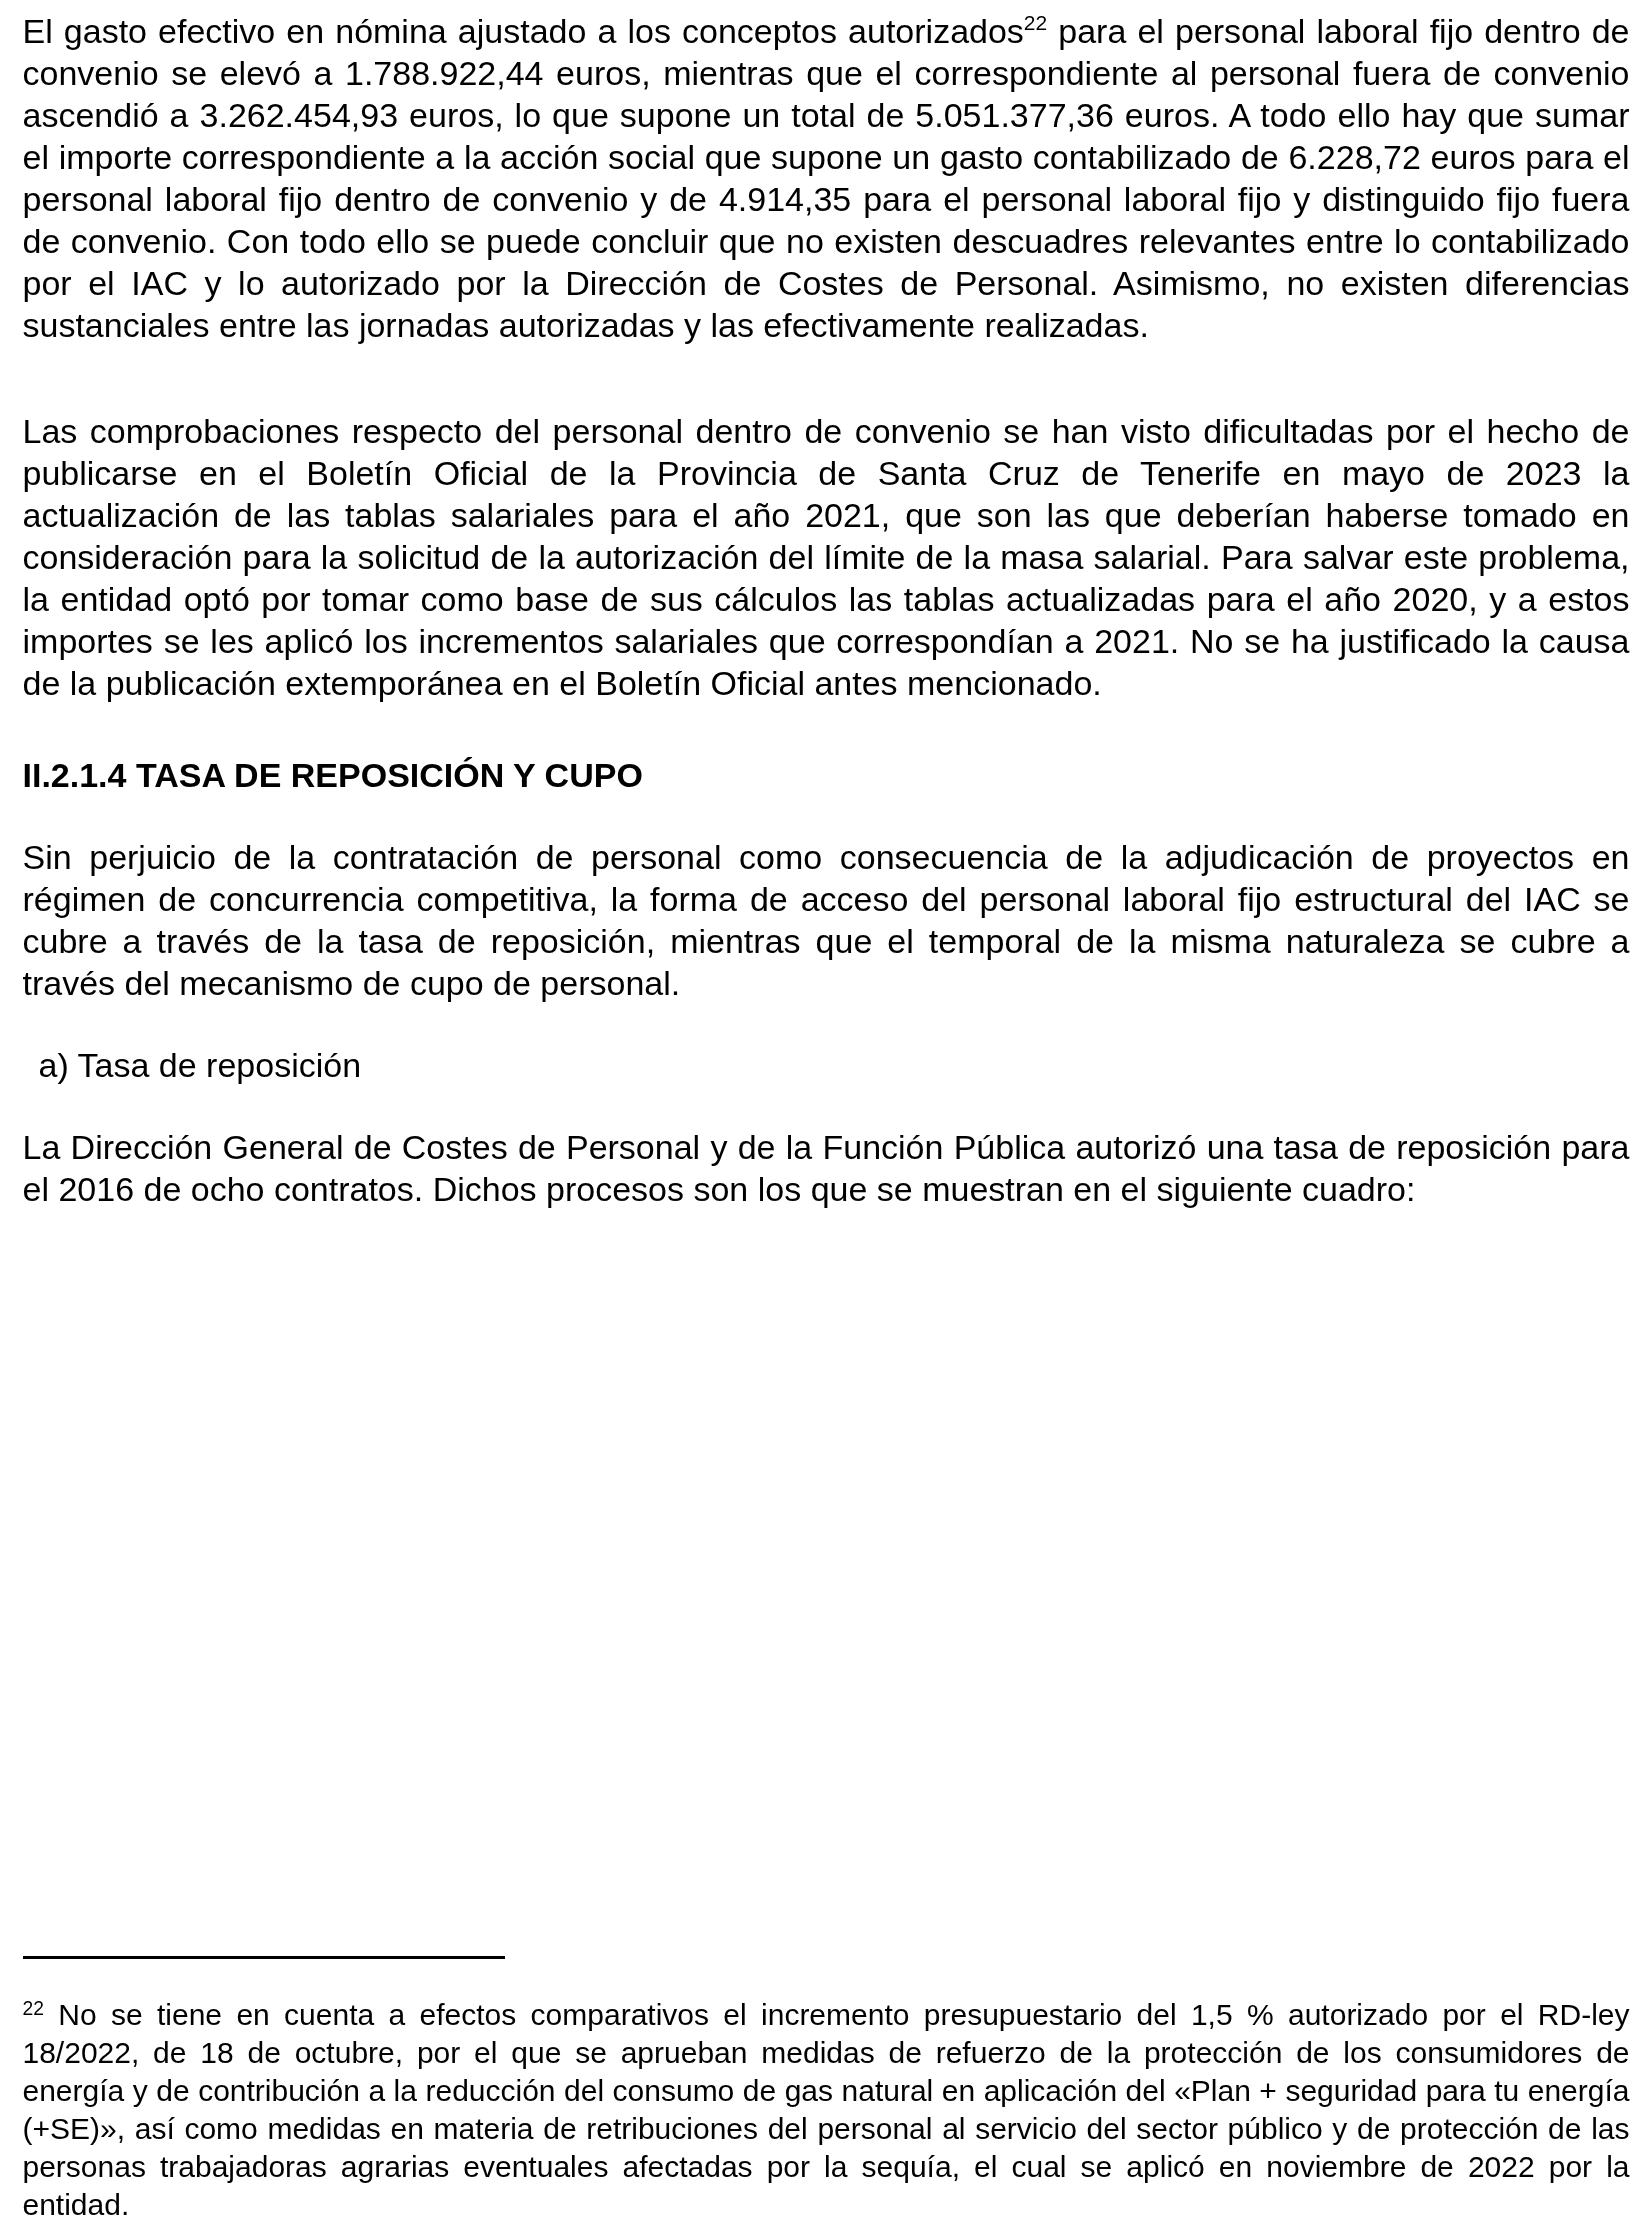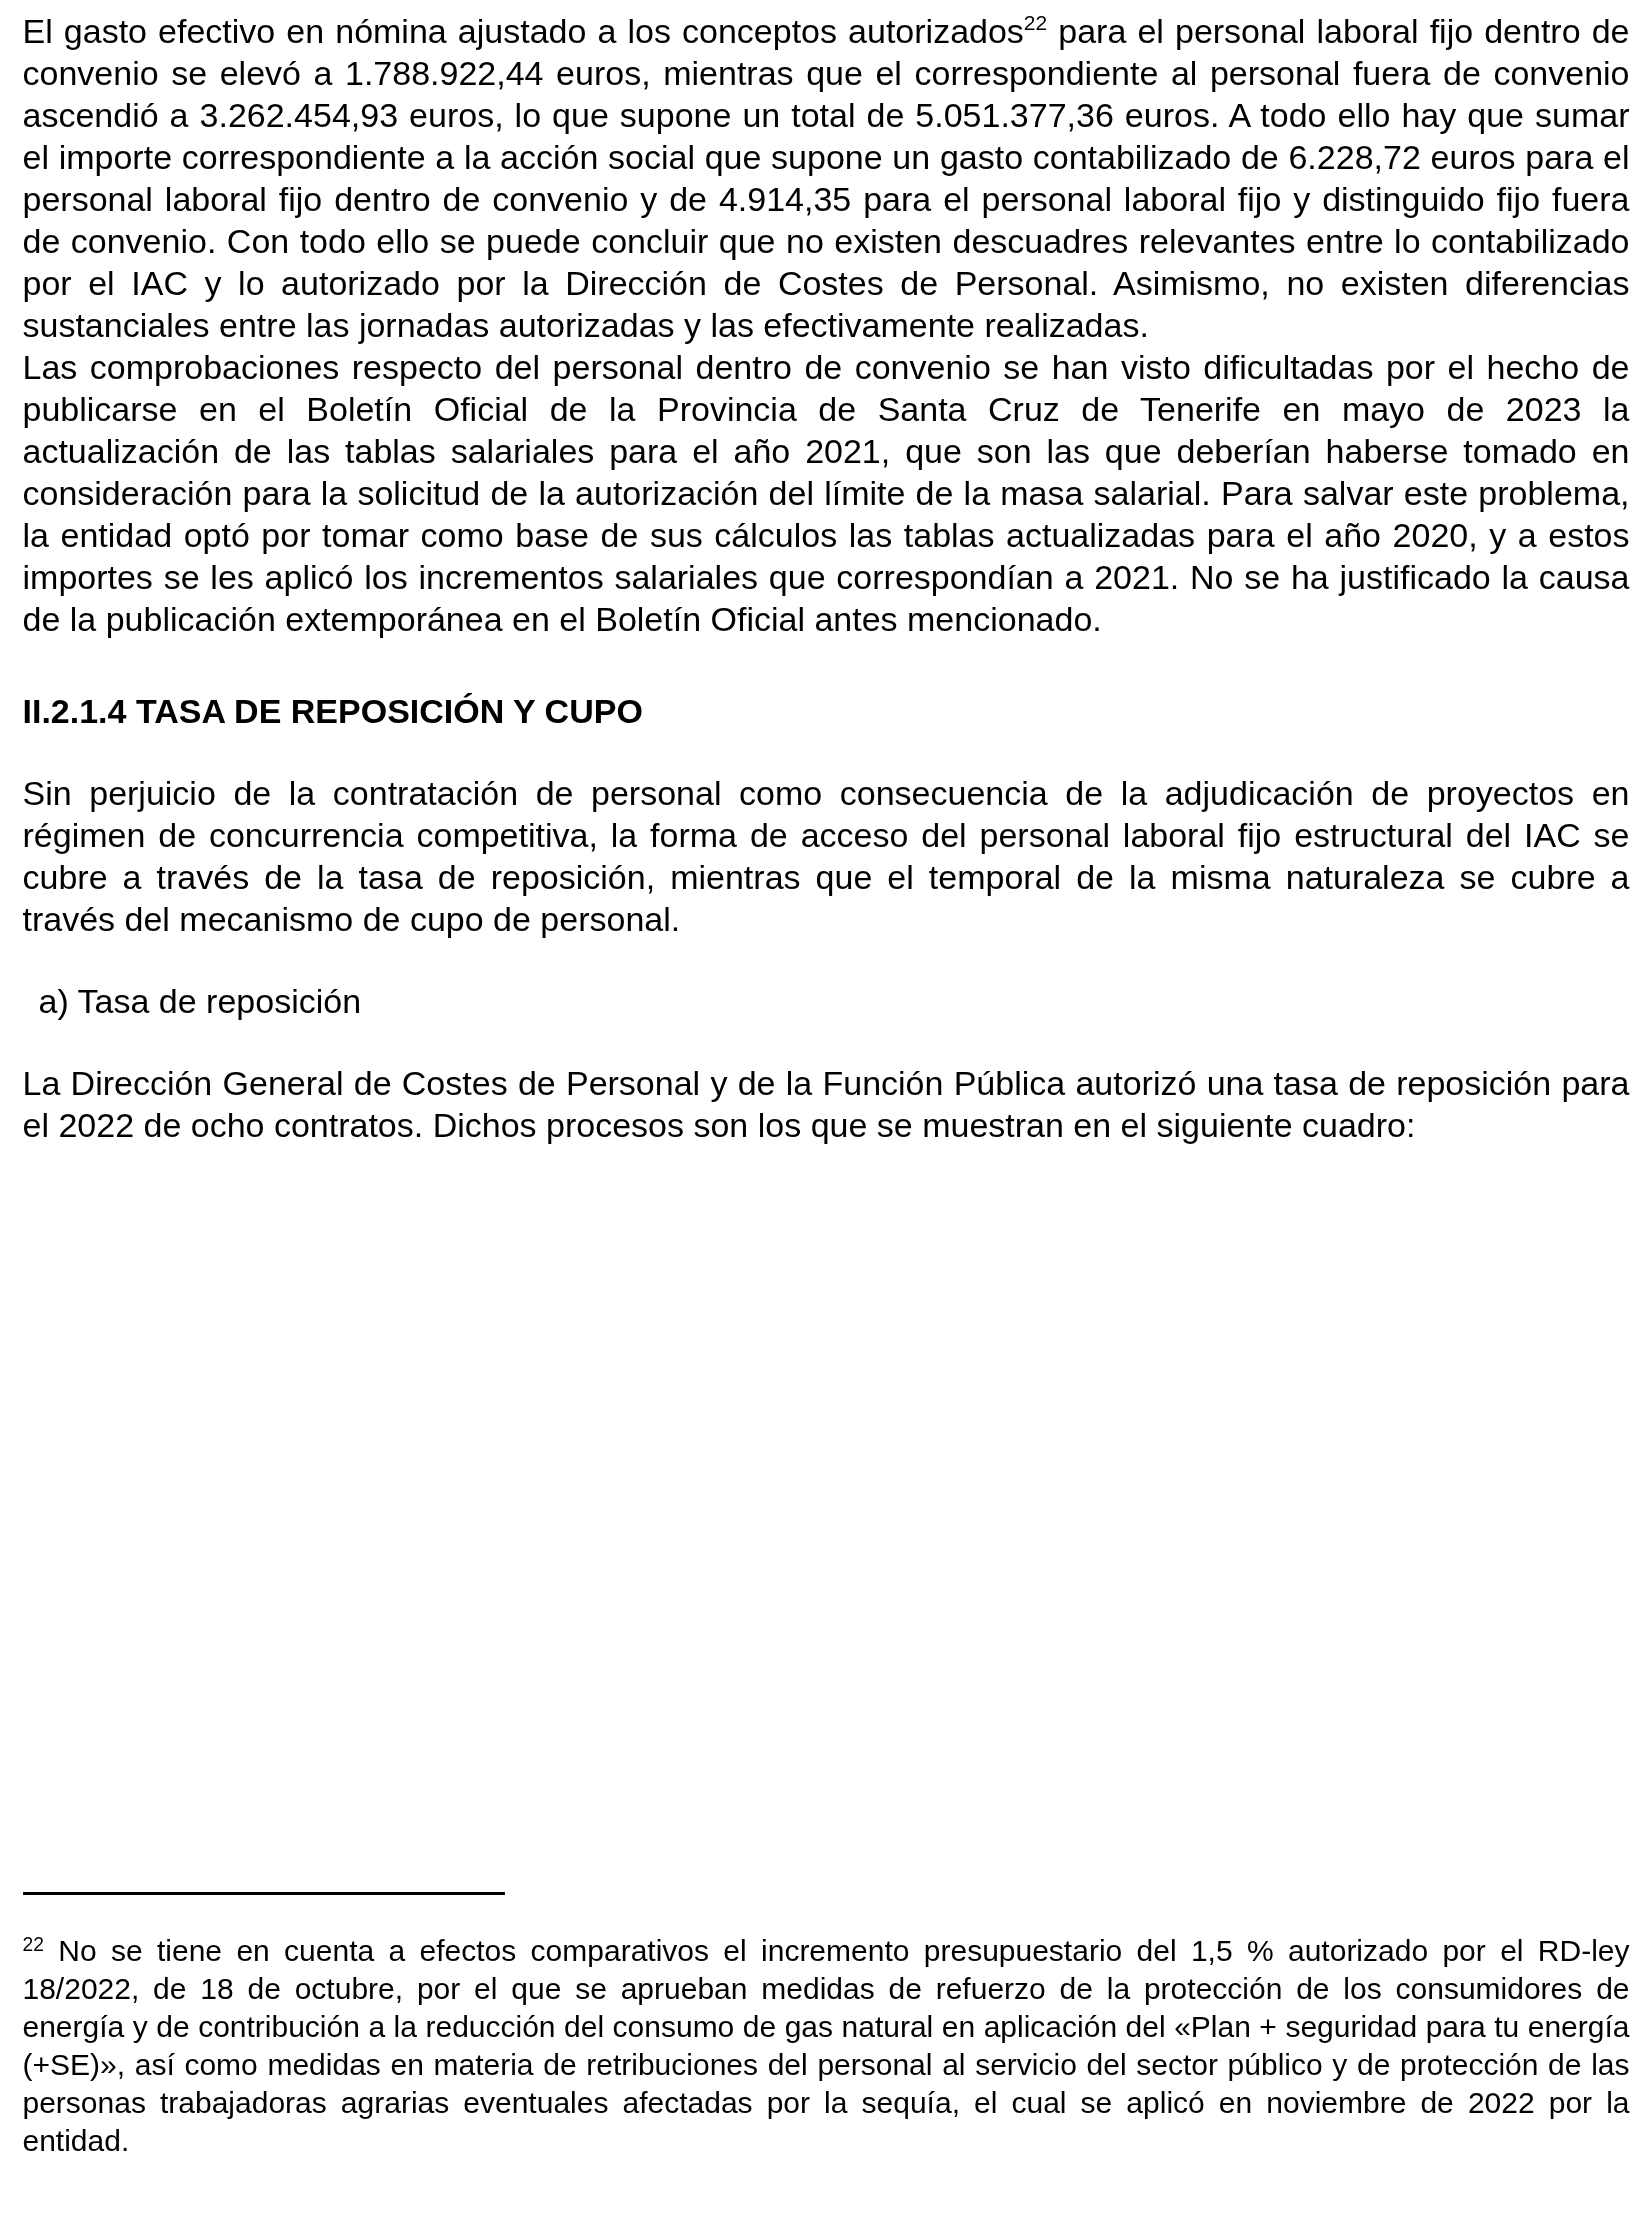--- a/index.html
+++ b/index.html
@@ -18,21 +18,21 @@
     font-family: "Liberation Sans", sans-serif;
     overflow: hidden;
   }
   .body-text {
     margin: 0;
     font-size: 34px;
     line-height: 42px;
     text-align: justify;
     color: #000000;
   }
-  .p2 { }
+  .p2 { margin-top: 64px; }
   .section-heading {
     margin: 50px 0 0 0;
     font-size: 34px;
     line-height: 42px;
     font-weight: 700;
     text-align: left;
     color: #000000;
   }
   .p3 { margin-top: 40px; }
   .subheading {
@@ -77,21 +77,21 @@
   <p class="body-text p1"><span>El gasto efectivo en nómina ajustado a los conceptos autorizados</span><sup class="fn-ref">22</sup><span> para el personal laboral fijo dentro de convenio se elevó a 1.788.922,44 euros, mientras que el correspondiente al personal fuera de convenio ascendió a 3.262.454,93 euros, lo que supone un total de 5.051.377,36 euros. A todo ello hay que sumar el importe correspondiente a la acción social que supone un gasto contabilizado de 6.228,72 euros para el personal laboral fijo dentro de convenio y de 4.914,35 para el personal laboral fijo y distinguido fijo fuera de convenio. Con todo ello se puede concluir que no existen descuadres relevantes entre lo contabilizado por el IAC y lo autorizado por la Dirección de Costes de Personal. Asimismo, no existen diferencias sustanciales entre las jornadas autorizadas y las efectivamente realizadas.</span></p>
 
   <p class="body-text p2">Las comprobaciones respecto del personal dentro de convenio se han visto dificultadas por el hecho de publicarse en el Boletín Oficial de la Provincia de Santa Cruz de Tenerife en mayo de 2023 la actualización de las tablas salariales para el año 2021, que son las que deberían haberse tomado en consideración para la solicitud de la autorización del límite de la masa salarial. Para salvar este problema, la entidad optó por tomar como base de sus cálculos las tablas actualizadas para el año 2020, y a estos importes se les aplicó los incrementos salariales que correspondían a 2021. No se ha justificado la causa de la publicación extemporánea en el Boletín Oficial antes mencionado.</p>
 
   <h2 class="section-heading">II.2.1.4 TASA DE REPOSICIÓN Y CUPO</h2>
 
   <p class="body-text p3">Sin perjuicio de la contratación de personal como consecuencia de la adjudicación de proyectos en régimen de concurrencia competitiva, la forma de acceso del personal laboral fijo estructural del IAC se cubre a través de la tasa de reposición, mientras que el temporal de la misma naturaleza se cubre a través del mecanismo de cupo de personal.</p>
 
   <p class="subheading">a) Tasa de reposición</p>
 
-  <p class="body-text p4">La Dirección General de Costes de Personal y de la Función Pública autorizó una tasa de reposición para el 2022 de ocho contratos. Dichos procesos son los que se muestran en el siguiente cuadro:</p>
+  <p class="body-text p4">La Dirección General de Costes de Personal y de la Función Pública autorizó una tasa de reposición para el 2016 de ocho contratos. Dichos procesos son los que se muestran en el siguiente cuadro:</p>
 
   <div class="footnote-area">
     <div class="footnote-separator"></div>
     <p class="footnote-text"><sup class="fn-marker">22</sup><span> No se tiene en cuenta a efectos comparativos el incremento presupuestario del 1,5 % autorizado por el RD-ley 18/2022, de 18 de octubre, por el que se aprueban medidas de refuerzo de la protección de los consumidores de energía y de contribución a la reducción del consumo de gas natural en aplicación del «Plan + seguridad para tu energía (+SE)», así como medidas en materia de retribuciones del personal al servicio del sector público y de protección de las personas trabajadoras agrarias eventuales afectadas por la sequía, el cual se aplicó en noviembre de 2022 por la entidad.</span></p>
   </div>
 
 </div>
 
 
 </body></html>

